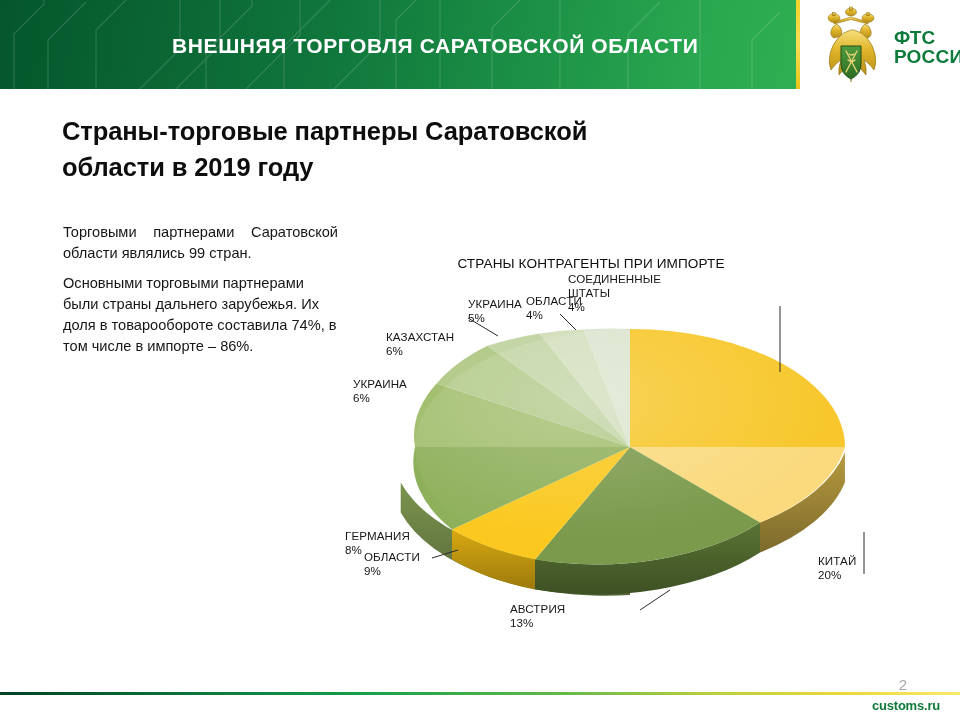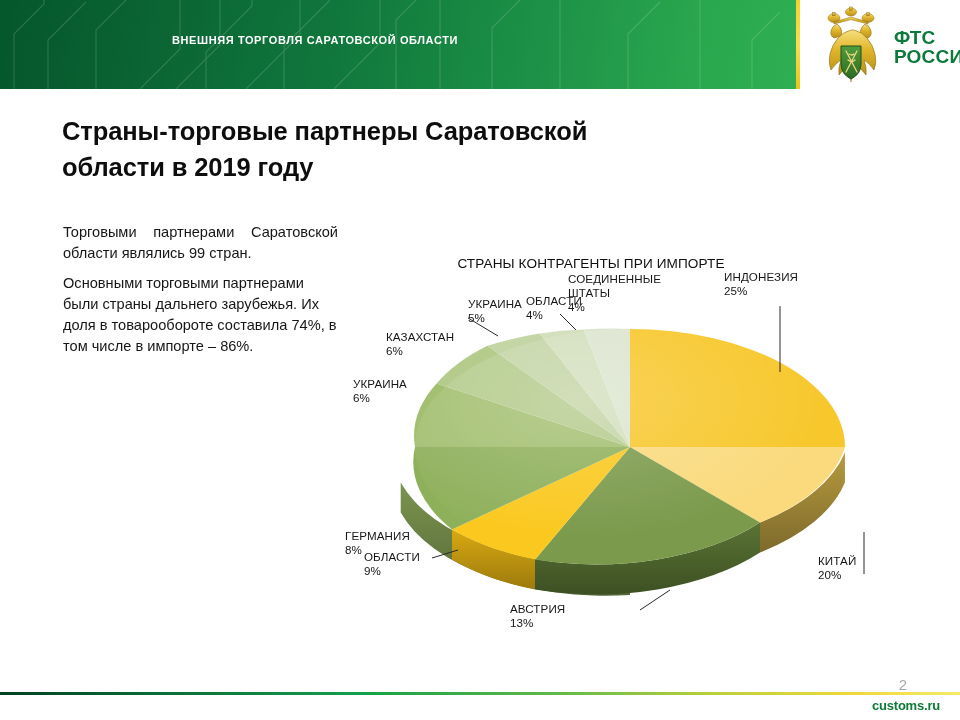--- a/index.html
+++ b/index.html
@@ -28,21 +28,21 @@
   }
   .banner-stripes {
     position: absolute;
     inset: 0;
     opacity: 0.28;
   }
   .banner-title {
     position: absolute;
     left: 172px;
     top: 34px;
-    font-size: 11px;
+    font-size: 21px;
     font-weight: bold;
     letter-spacing: 0.6px;
     color: #ffffff;
     white-space: nowrap;
     z-index: 3;
   }
   .banner-edge {
     position: absolute;
     left: 796px;
     top: 0;
@@ -336,24 +336,20 @@
     <g stroke="#2b2b2b" stroke-width="1" fill="none">
       <line x1="440" y1="74" x2="440" y2="140"></line>
       <line x1="524" y1="342" x2="524" y2="300"></line>
       <line x1="300" y1="378" x2="330" y2="358"></line>
       <path d="M 92 326 L 118 318"></path>
       <path d="M 128 86 L 158 104"></path>
       <path d="M 220 82 L 236 98"></path>
     </g>
   </svg>
 
-  <div class="pie-label lbl-c" style="left:384px; top:38px; width:112px;">
-    <span>ИНДОНЕЗИЯ</span>
-    <span class="pct">25%</span>
-  </div>
 
   <div class="pie-label lbl-c" style="left:478px; top:322px; width:92px;">
     <span>КИТАЙ</span>
     <span class="pct">20%</span>
   </div>
 
   <div class="pie-label lbl-c" style="left:170px; top:370px; width:100px;">
     <span>АВСТРИЯ</span>
     <span class="pct">13%</span>
   </div>

